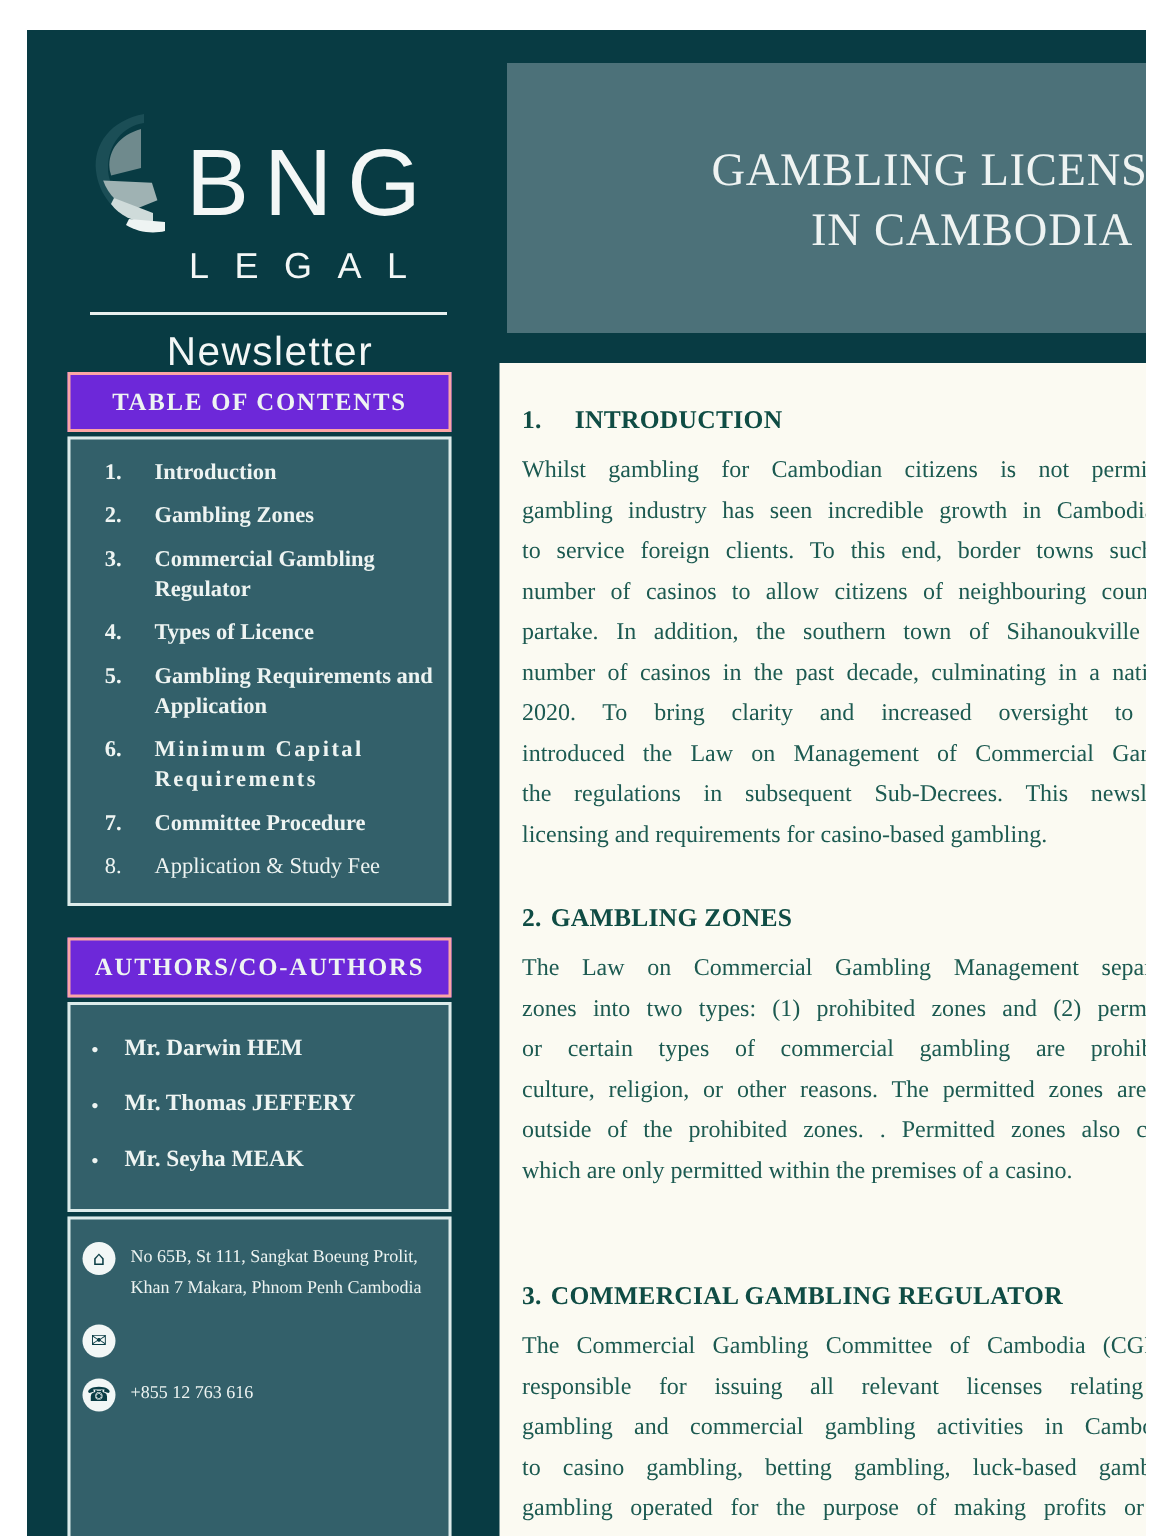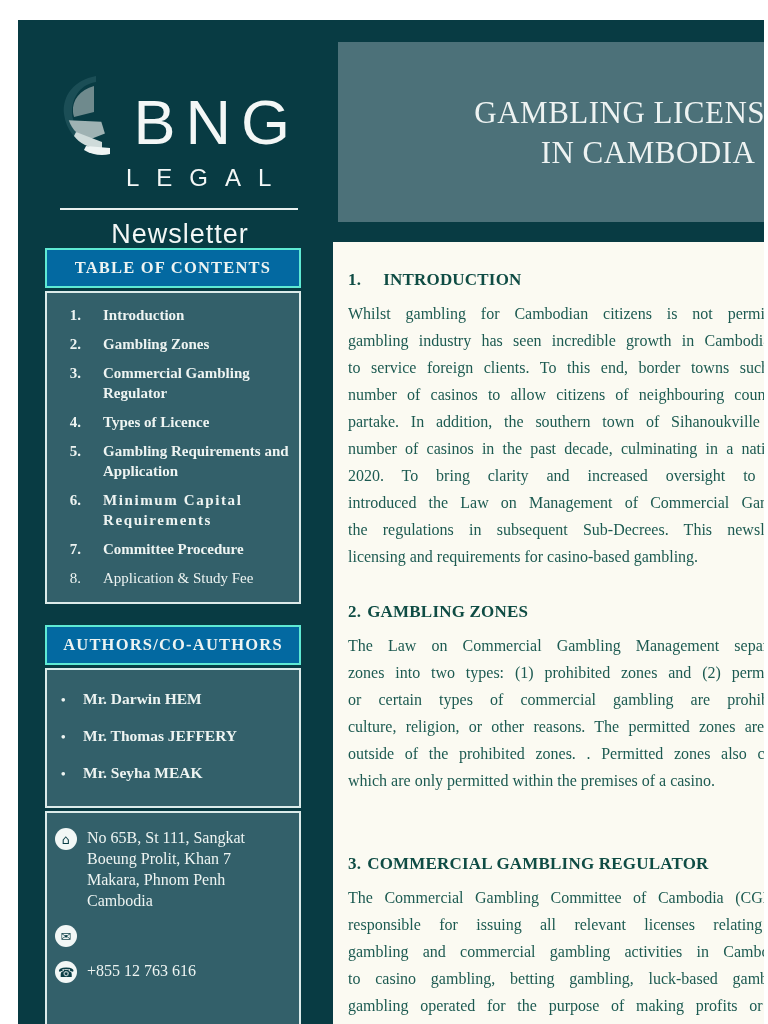--- a/index.html
+++ b/index.html
@@ -11,21 +11,21 @@
   
   .page{
     position:absolute;left:18px;top:20px;width:990px;height:1120px;
     background:#083b43;
   }
   .edge-strip-right{
     position:absolute;right:0;top:0;width:4px;height:1024px;background:#ffffff;z-index:50;
   }
   
   .logo-block{position:absolute;left:42px;top:50px;width:240px;color:#f3f7f6;}
-  .logo-row{display:flex;align-items:flex-end;justify-content:space-between;}
+  .logo-row{display:flex;align-items:flex-end;}
   .globe{width:56px;height:92px;margin-right:8px;}
   .logo-main{
     font-family:"Liberation Sans","DejaVu Sans",sans-serif;
     font-size:63px;line-height:80px;letter-spacing:10px;font-weight:400;
   }
   .logo-sub{
     font-family:"Liberation Sans","DejaVu Sans",sans-serif;
     font-size:24px;letter-spacing:17px;margin:2px 0 0 66px;font-weight:400;
   }
   .logo-line{border:none;border-top:2px solid #e8f0ef;margin:16px 0 0 0;width:238px;}
@@ -35,21 +35,21 @@
   }
   
   .banner{
     position:absolute;left:320px;top:22px;width:620px;height:180px;
     background:#4c7179;color:#eef3f2;text-align:center;
   }
   .banner-title{font-size:31px;line-height:40px;padding-top:51px;letter-spacing:0.5px;}
   
   .sidebar{position:absolute;left:27px;top:228px;width:256px;color:#eef4f2;}
   .side-header{
-    border:2px solid #5eead4;background:#0369a1;height:36px;
+    border:2px solid #fca5a5;background:#6d28d9;height:36px;
     display:flex;align-items:center;justify-content:center;
     font-weight:bold;font-size:16.5px;letter-spacing:1.2px;
   }
   .side-box{border:2px solid #dcebea;background:#33606a;margin-top:3px;}
   .toc-box{padding:12px 6px 12px 0;}
   .toc-row{display:flex;margin:0 0 9px 0;font-weight:bold;font-size:15px;line-height:20px;}
   .toc-row:last-child{margin-bottom:2px;}
   .toc-num{width:34px;text-align:right;flex:0 0 34px;}
   .toc-label{padding-left:22px;padding-right:4px;}
   .toc-row.sp .toc-label{letter-spacing:1.6px;}
@@ -60,21 +60,21 @@
   .bullet{width:22px;flex:0 0 22px;font-size:13px;line-height:20px;}
   .hdr-authors{margin-top:21px;}
   .hdr-cambodia{margin-top:7px;letter-spacing:3px;}
   .contact-box{padding:14px 8px 14px 8px;height:300px;}
   .c-entry{display:flex;margin-bottom:13px;}
   .cicon{
     flex:0 0 22px;width:22px;height:22px;border-radius:50%;background:#f2f7f6;
     color:#0a3d45;display:flex;align-items:center;justify-content:center;
     font-family:"DejaVu Sans",sans-serif;font-size:13px;margin-right:10px;margin-top:1px;
   }
-  .c-text{font-size:16px;line-height:21px;width:198px;}
+  .c-text{font-size:12px;line-height:21px;width:198px;}
   .phone-line{display:block;}
   
   .content{
     position:absolute;left:315px;top:222px;width:672px;height:920px;
     background:#fbfaf2;padding:26px 0 0 15px;box-sizing:border-box;
     color:#1c5a51;
   }
   .sec-heading{
     color:#0f4c44;font-weight:bold;font-size:17px;line-height:23px;letter-spacing:0.2px;
     display:flex;

